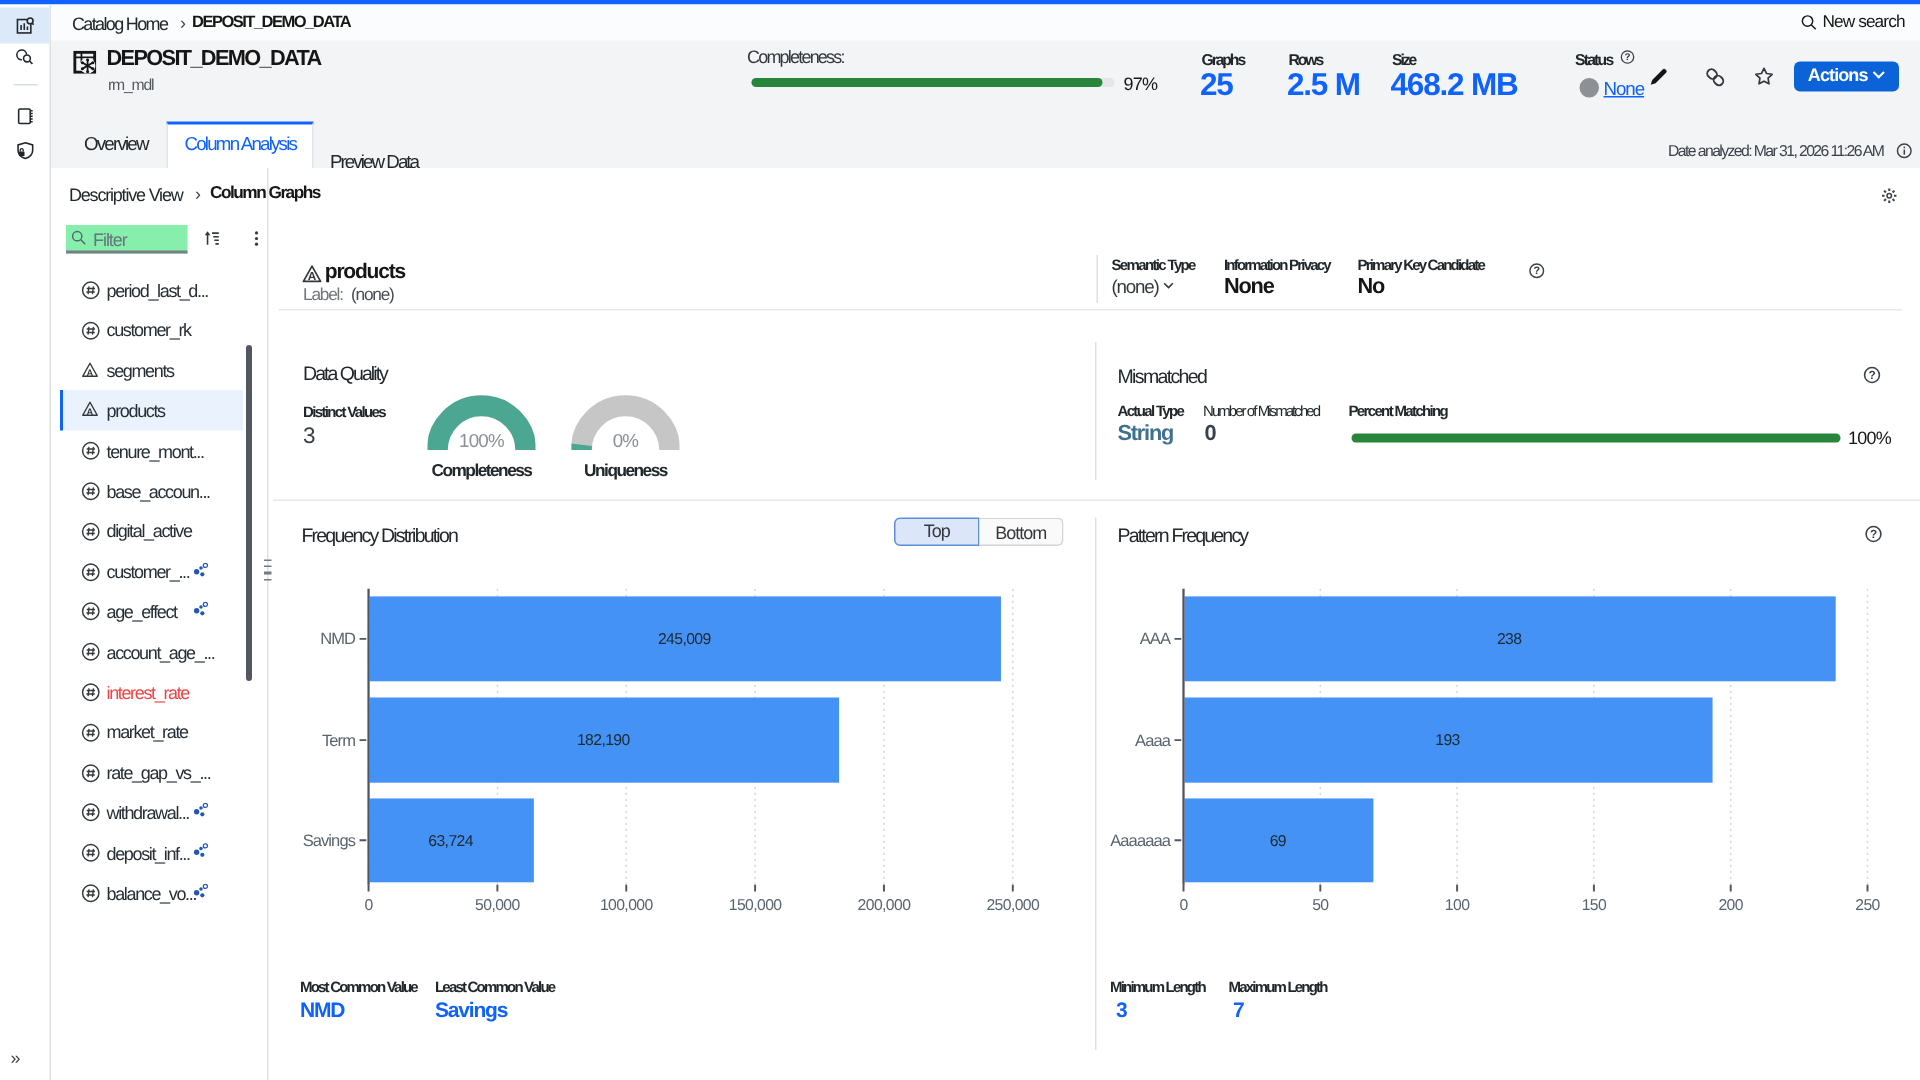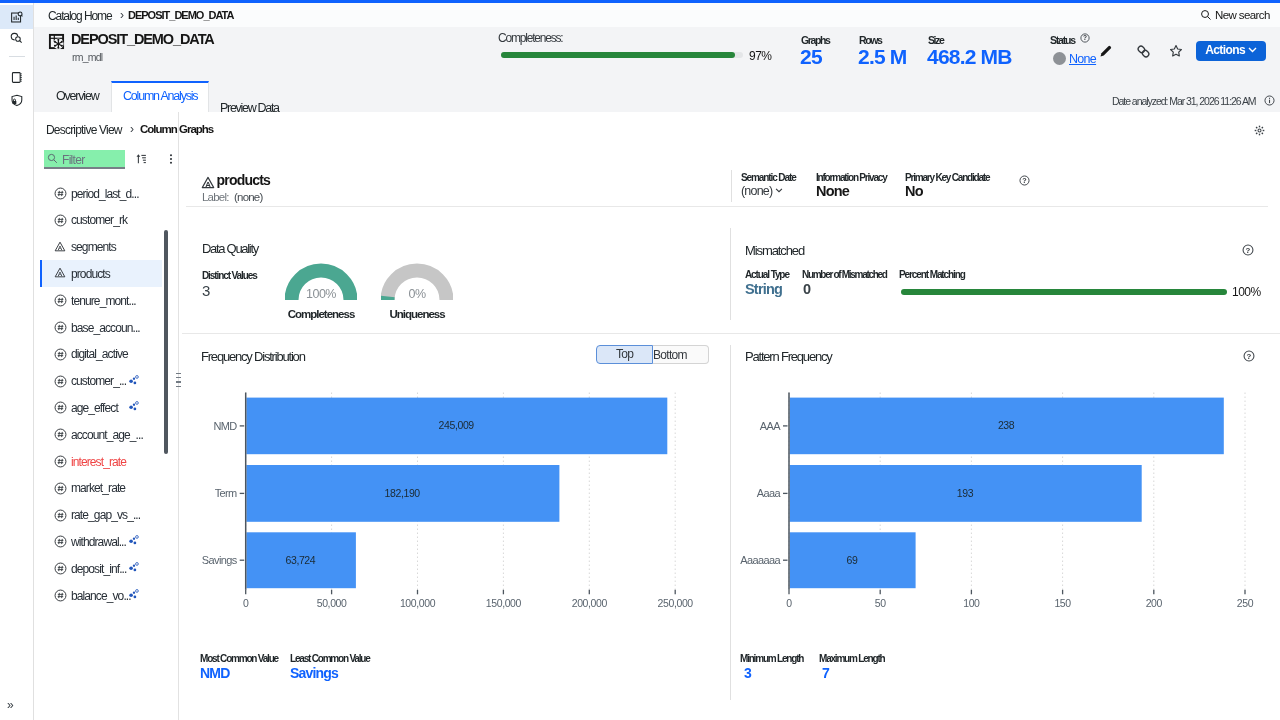--- a/index.html
+++ b/index.html
@@ -450,21 +450,21 @@
     <div class="abs" id="strIconBig" style="left:22px;top:64px;">
         <svg width="14" height="13" viewBox="0 0 16 15">
           <path d="M8 1.6 L14.6 13.4 H1.4 Z" fill="none" stroke="#33383d" stroke-width="1.3" stroke-linejoin="round"></path>
           <text x="8" y="12.6" font-size="9" font-weight="bold" text-anchor="middle" fill="#33383d" font-family="Liberation Sans">A</text>
         </svg>
       </div>
     <div class="abs" style="left:37.5px;top:60px;font-size:14px;letter-spacing:-0.8px;font-weight:bold;color:#161616;">products</div>
     <div class="abs" style="left:23px;top:79px;font-size:11.5px;letter-spacing:-0.8px;color:#6f757b;">Label:</div>
     <div class="abs" style="left:55px;top:79px;font-size:11.5px;letter-spacing:-0.8px;color:#464c52;">(none)</div>
     <div class="abs" style="left:552px;top:58px;width:1px;height:32px;background:#e0e0e0;"></div>
-    <div class="abs" style="left:562px;top:60px;font-size:10px;letter-spacing:-1.1px;font-weight:bold;color:#21272a;">Semantic Date</div>
+    <div class="abs" style="left:562px;top:60px;font-size:10px;letter-spacing:-1.1px;font-weight:bold;color:#21272a;">Semantic Type</div>
     <div class="abs" style="left:562px;top:72px;font-size:12.5px;letter-spacing:-0.8px;color:#33383d;">(none) <svg width="8" height="5" viewBox="0 0 9 6" style="display:inline;vertical-align:2px;">
           <path d="M1 1 L4.5 4.5 L8 1" fill="none" stroke="#33383d" stroke-width="1.3"></path>
         </svg></div>
     <div class="abs" style="left:637px;top:60px;font-size:10px;letter-spacing:-1.2px;font-weight:bold;color:#21272a;">Information Privacy</div>
     <div class="abs" style="left:637px;top:71px;font-size:14.5px;letter-spacing:-0.8px;font-weight:bold;color:#161616;">None</div>
     <div class="abs" style="left:726px;top:60px;font-size:10px;letter-spacing:-1.2px;font-weight:bold;color:#21272a;">Primary Key Candidate</div>
     <div class="abs" style="left:726px;top:71px;font-size:14.5px;letter-spacing:-0.8px;font-weight:bold;color:#161616;">No</div>
     <div class="abs" id="qPK" style="left:840px;top:63px;">
         <svg width="11" height="11" viewBox="0 0 16 16">
           <circle cx="8" cy="8" r="6.6" fill="none" stroke="#3c4248" stroke-width="1.4"></circle>
@@ -496,32 +496,32 @@
 
     <div class="abs" style="left:566px;top:131px;font-size:13px;letter-spacing:-1.1px;color:#21272a;">Mismatched</div>
     <div class="abs" id="qMis" style="left:1063px;top:132px;">
         <svg width="12" height="12" viewBox="0 0 16 16">
           <circle cx="8" cy="8" r="6.6" fill="none" stroke="#3c4248" stroke-width="1.4"></circle>
           <text x="8" y="11.6" font-size="10.5" font-weight="bold" text-anchor="middle" fill="#33383d" font-family="Liberation Sans">?</text>
         </svg>
       </div>
     <div class="abs" style="left:566px;top:157px;font-size:10px;letter-spacing:-1.1px;font-weight:bold;color:#21272a;">Actual Type</div>
     <div class="abs" style="left:566px;top:169px;font-size:14.5px;letter-spacing:-0.8px;font-weight:bold;color:#40708f;">String</div>
-    <div class="abs" style="left:623px;top:157px;font-size:10px;letter-spacing:-1.3px;font-weight:bold;color:#21272a;text-align:center;">Number of Mismatched</div>
+    <div class="abs" style="left:623px;top:157px;font-size:10px;letter-spacing:-1.3px;font-weight:normal;color:#21272a;text-align:center;">Number of Mismatched</div>
     <div class="abs" style="left:624px;top:169px;font-size:14.5px;font-weight:bold;color:#394248;">0</div>
     <div class="abs" style="left:720px;top:157px;font-size:10px;letter-spacing:-1.1px;font-weight:bold;color:#21272a;">Percent Matching</div>
     <div class="abs" style="left:722px;top:177px;width:326px;height:6px;background:#27863b;border-radius:3px;"></div>
     <div class="abs" style="left:1053px;top:173px;font-size:12px;letter-spacing:-0.5px;color:#161616;">100%</div>
 
     <div class="abs" style="left:3px;top:221px;width:1098px;height:1px;background:#e8e8e8;"></div>
 
     <div class="abs" style="left:22px;top:237px;font-size:13px;letter-spacing:-1.2px;color:#21272a;">Frequency Distribution</div>
     <div class="abs" style="left:417px;top:233px;width:113px;height:19px;">
       <div class="abs" style="left:0;top:0;width:57px;height:19px;background:#dbe7f8;border:1.5px solid #5b8fd9;border-radius:4px 0 0 4px;font-size:12px;letter-spacing:-0.7px;color:#33383d;text-align:center;line-height:17px;">Top</div>
-      <div class="abs" style="left:57px;top:0;width:56px;height:19px;background:#fafafa;border:1px solid #d4d4d4;border-left:none;border-radius:0 4px 4px 0;font-size:12px;letter-spacing:-0.7px;color:#33383d;text-align:left;line-height:18px;">Bottom</div>
+      <div class="abs" style="left:57px;top:0;width:56px;height:19px;background:#fafafa;border:1px solid #d4d4d4;border-left:none;border-radius:0 4px 4px 0;font-size:12px;letter-spacing:-0.7px;color:#33383d;text-align:center;line-height:18px;">Bottom</div>
     </div>
     <div class="abs" style="left:566px;top:237px;font-size:13px;letter-spacing:-1.2px;color:#21272a;">Pattern Frequency</div>
     <div class="abs" id="qPat" style="left:1064px;top:238px;">
         <svg width="12" height="12" viewBox="0 0 16 16">
           <circle cx="8" cy="8" r="6.6" fill="none" stroke="#3c4248" stroke-width="1.4"></circle>
           <text x="8" y="11.6" font-size="10.5" font-weight="bold" text-anchor="middle" fill="#33383d" font-family="Liberation Sans">?</text>
         </svg>
       </div>
 
     <div class="abs" style="left:551px;top:233px;width:1px;height:355px;background:#e0e0e0;"></div>

